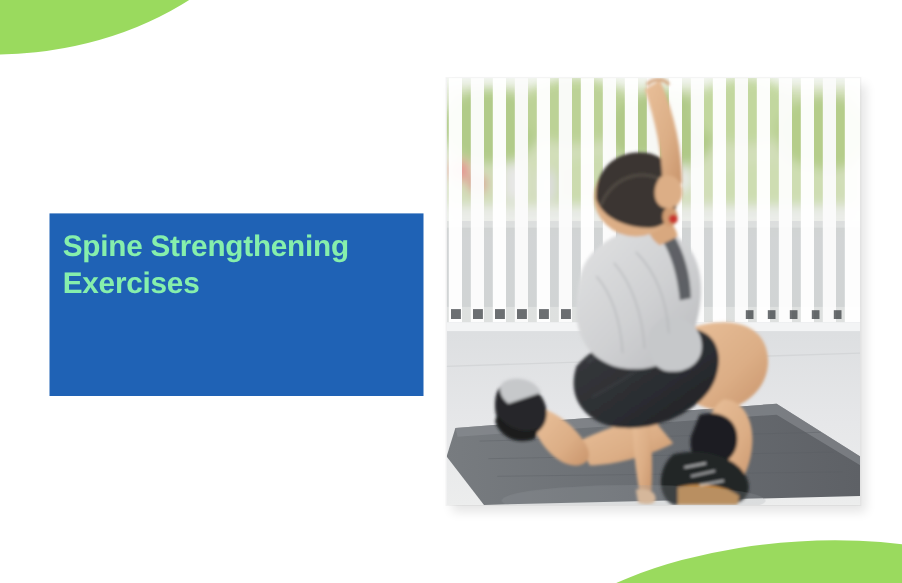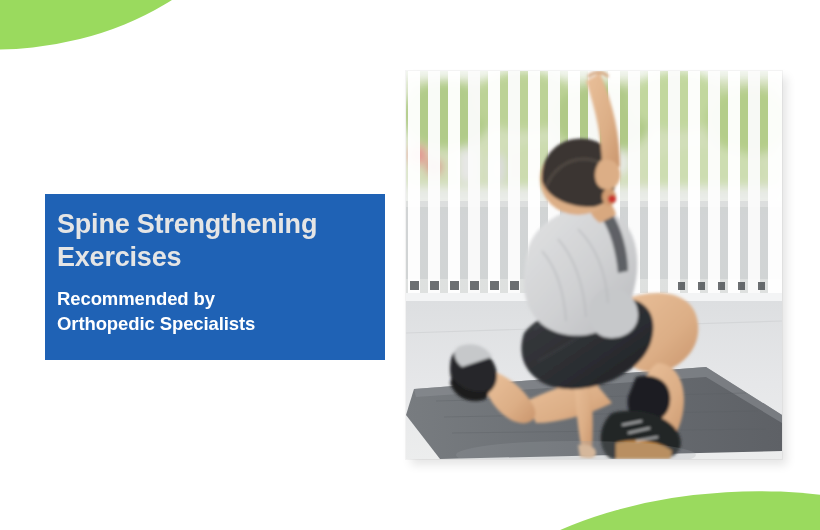--- a/index.html
+++ b/index.html
@@ -47,21 +47,21 @@
     position: absolute;
     left: 45px;
     top: 194px;
     width: 340px;
     height: 166px;
     background: #1f62b5;
     box-sizing: border-box;
     padding: 14px 16px 0 12px;
   }
   #headline-title {
-    color: #e5e5e5;
+    color: #86efac;
     font-size: 27px;
     line-height: 33px;
     font-weight: bold;
     letter-spacing: -0.2px;
     margin: 0 0 12px 0;
     white-space: pre-line;
   }
   #headline-subtitle {
     color: #ffffff;
     font-size: 18.5px;
@@ -94,22 +94,20 @@
 
 <div id="canvas">
 
   <div class="wave" id="wave-top"></div>
 
   <div class="wave" id="wave-bottom"></div>
 
   <div id="headline-block">
     <div id="headline-title">Spine Strengthening
 Exercises</div>
-    <div id="headline-subtitle">Recommended by
-Orthopedic Specialists</div>
   </div>
 
   <div id="photo-card">
     <svg id="photo-svg" viewBox="0 0 376 388" preserveAspectRatio="xMidYMid slice">
       <defs>
         <linearGradient id="gFloor" x1="0" y1="0" x2="0" y2="1">
           <stop offset="0%" stop-color="#dcdee0"></stop>
           <stop offset="55%" stop-color="#e6e7e9"></stop>
           <stop offset="100%" stop-color="#eceded"></stop>
         </linearGradient>

